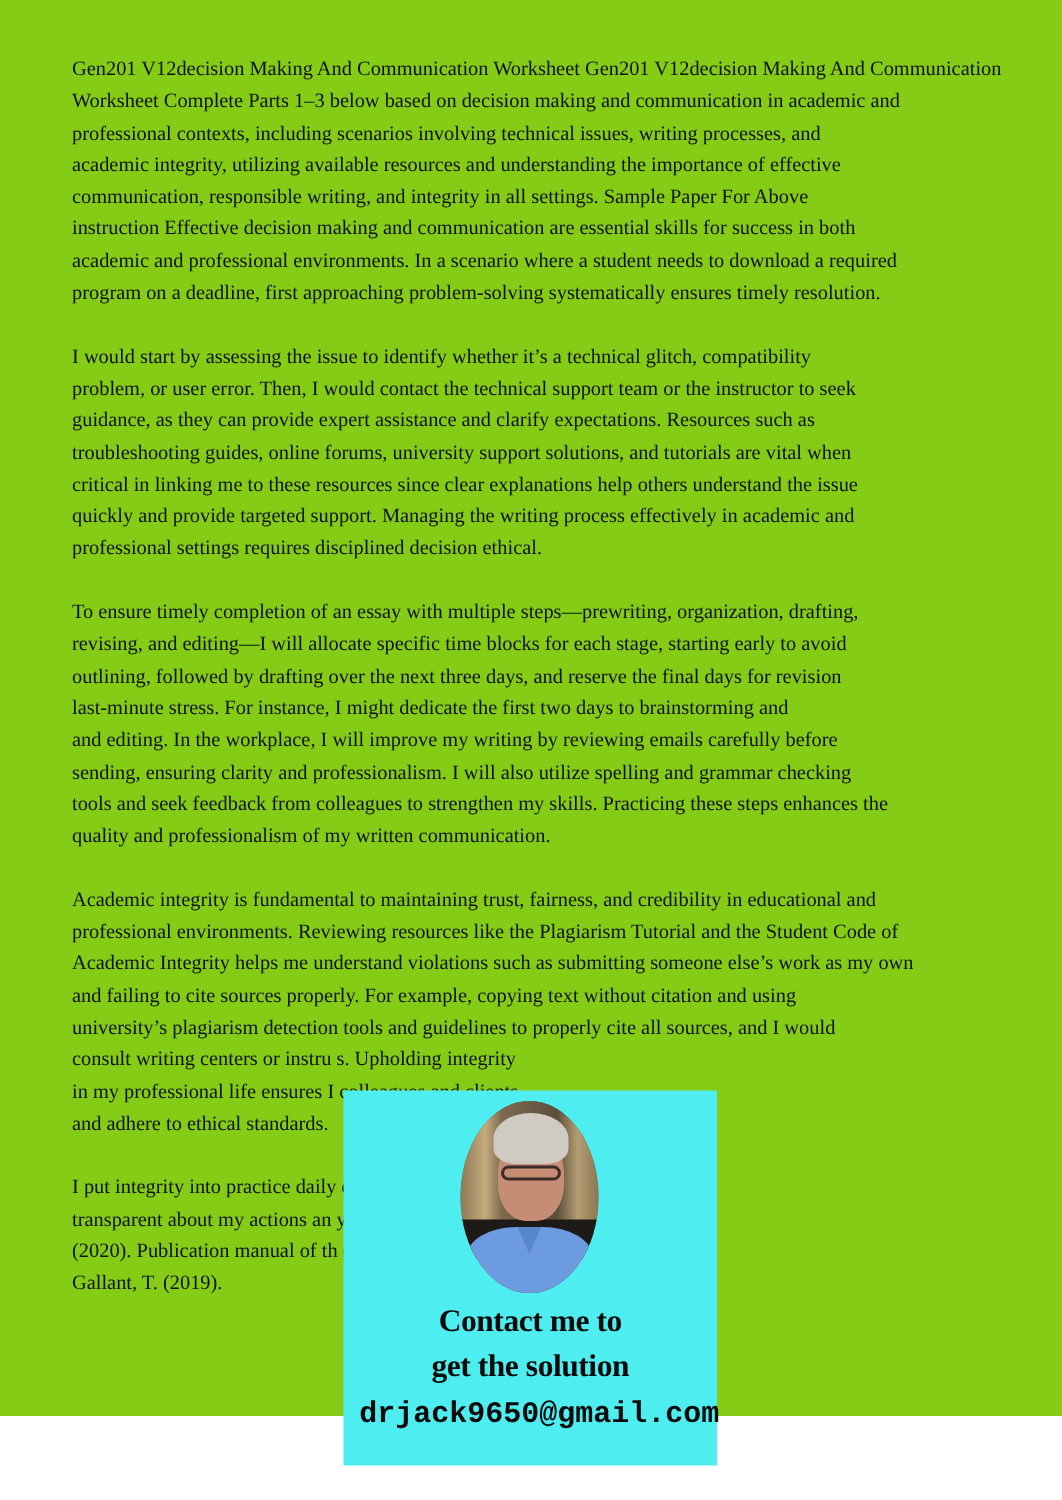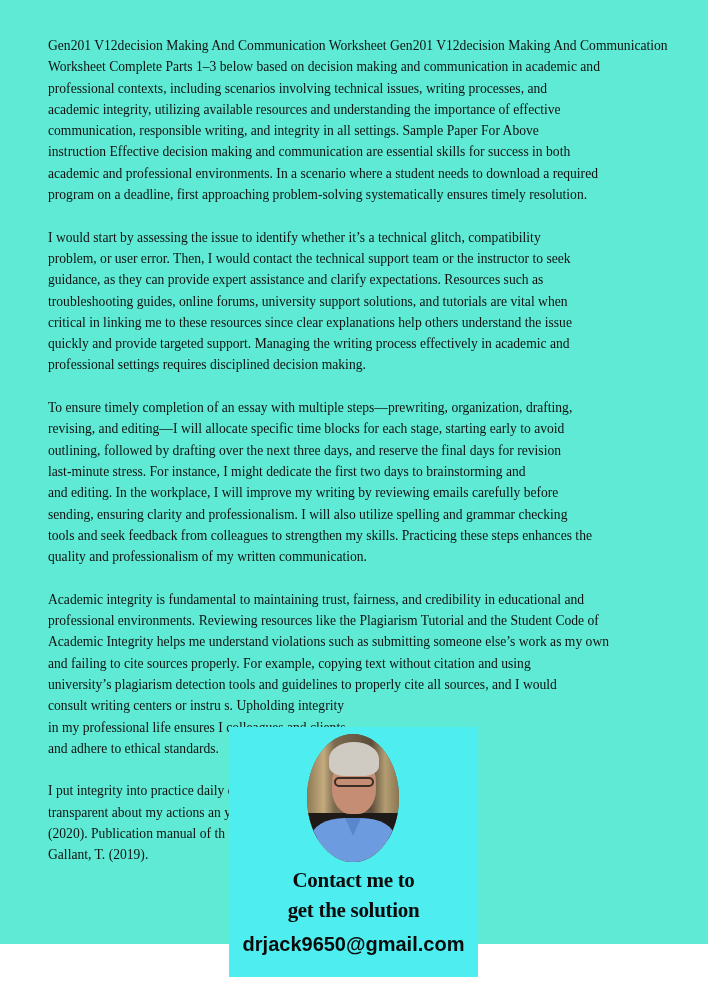--- a/index.html
+++ b/index.html
@@ -12,21 +12,21 @@
       height: 1000px;
       position: relative;
       overflow: hidden;
     }
     .page {
       position: absolute;
       left: 0;
       top: 0;
       width: 708px;
       height: 944px;
-      background: #5eead4;
+      background: #84cc16;
     }
     .content {
       position: absolute;
       left: 48px;
       top: 35px;
       width: 660px;
       font-family: "Liberation Serif", serif;
       font-size: 13.6px;
       color: #111111;
     }
@@ -103,25 +103,26 @@
       line-height: 30px;
       color: #0b0b0b;
       letter-spacing: -0.3px;
     }
     .ad-email {
       position: absolute;
       left: 0;
       top: 204px;
       width: 249px;
       text-align: center;
-      font-family: Liberation Sans, sans-serif;
+      font-family: Liberation Mono, monospace;
       font-weight: bold;
       font-size: 20px;
       line-height: 26px;
       color: #0b0b0b;
+      padding-left: 6px;
     }
   </style>
 </head>
 <body>
 
 <div class="page">
   <div class="content">
 
     <div class="para">
       <span class="line">Gen201 V12decision Making And Communication Worksheet Gen201 V12decision Making And Communication</span>
@@ -134,21 +135,21 @@
       <span class="line">program on a deadline, first approaching problem-solving systematically ensures timely resolution.</span>
     </div>
 
     <div class="para">
       <span class="line">I would start by assessing the issue to identify whether it’s a technical glitch, compatibility</span>
       <span class="line">problem, or user error. Then, I would contact the technical support team or the instructor to seek</span>
       <span class="line">guidance, as they can provide expert assistance and clarify expectations. Resources such as</span>
       <span class="line">troubleshooting guides, online forums, university support solutions, and tutorials are vital when</span>
       <span class="line">critical in linking me to these resources since clear explanations help others understand the issue</span>
       <span class="line">quickly and provide targeted support. Managing the writing process effectively in academic and</span>
-      <span class="line">professional settings requires disciplined decision making.</span>
+      <span class="line">professional settings requires disciplined decision ethical.</span>
     </div>
 
     <div class="para">
       <span class="line">To ensure timely completion of an essay with multiple steps—prewriting, organization, drafting,</span>
       <span class="line">revising, and editing—I will allocate specific time blocks for each stage, starting early to avoid</span>
       <span class="line">outlining, followed by drafting over the next three days, and reserve the final days for revision</span>
       <span class="line">last-minute stress. For instance, I might dedicate the first two days to brainstorming and</span>
       <span class="line">and editing. In the workplace, I will improve my writing by reviewing emails carefully before</span>
       <span class="line">sending, ensuring clarity and professionalism. I will also utilize spelling and grammar checking</span>
       <span class="line">tools and seek feedback from colleagues to strengthen my skills. Practicing these steps enhances the</span>

